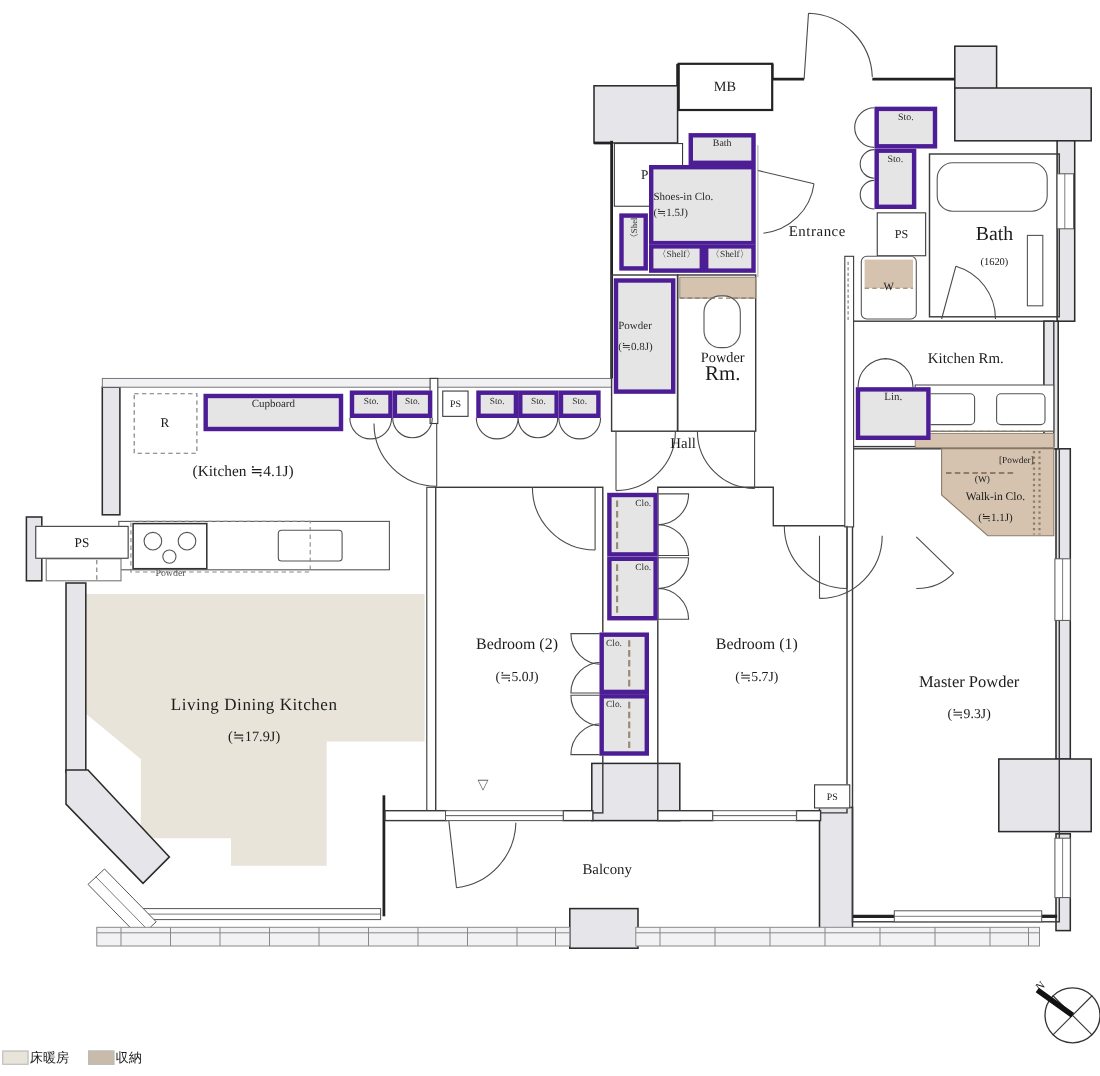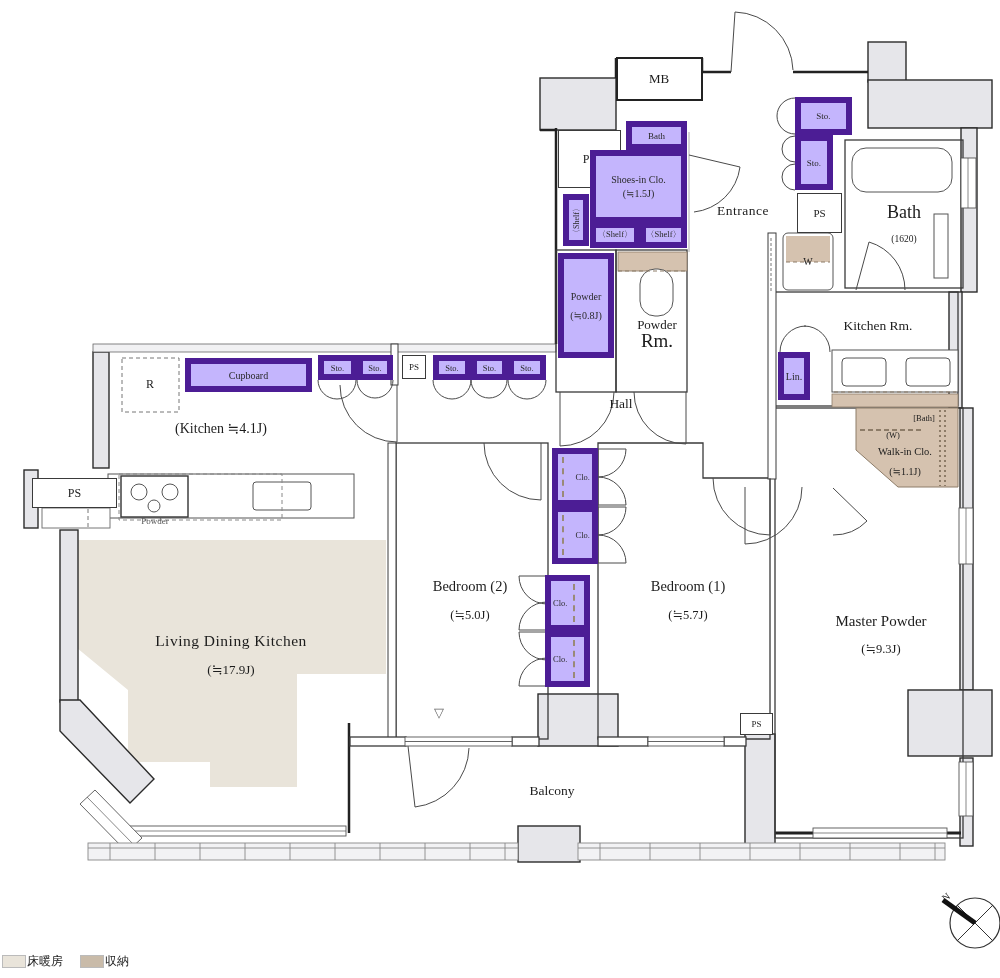--- a/index.html
+++ b/index.html
@@ -1,22 +1,22 @@
 <!DOCTYPE html>
 <html><head>
 <meta charset="utf-8">
 <style>
   html,body{margin:0;padding:0;background:#fff;}
   .plan{position:relative;width:1000px;height:978px;background:#fff;overflow:hidden;
         font-family:"Liberation Serif","DejaVu Serif",serif;}
   .plan svg{position:absolute;left:0;top:0;}
   .lbl{position:absolute;transform:translate(-50%,-50%);color:#1c1c1c;white-space:nowrap;
        font-family:"Liberation Serif","DejaVu Serif",serif;line-height:1.1;text-align:center;}
-  .tan{position:absolute;background:#c4b5fd;border:6px solid #4c1d95;box-sizing:border-box;
-       display:flex;align-items:center;justify-content:center;color:#2a2a2a;
+  .tan{position:absolute;background:#e5e5e5;border:4px solid #4c1d95;box-sizing:border-box;
+       display:flex;align-items:flex-start;justify-content:center;color:#2a2a2a;
        font-family:"Liberation Serif","DejaVu Serif",serif;overflow:hidden;}
   .tan.col{flex-direction:column;}
   .wbox{position:absolute;background:#fff;border:1.2px solid #3a3a3a;box-sizing:border-box;
         display:flex;align-items:center;justify-content:center;color:#1c1c1c;
         font-family:"Liberation Serif","DejaVu Serif",serif;}
   .pole{position:absolute;top:3px;bottom:3px;border-left:2px dashed #9a8a77;}
   .sw{position:absolute;border:1px solid #bbb;box-sizing:border-box;}
 </style>
 </head>
 <body>
@@ -195,21 +195,21 @@
 <div class="tan" style="left:795px;top:135px;width:38px;height:55px;font-size:9px">
       <span>Sto.</span>
     </div>
 <div class="wbox" style="left:797px;top:193px;width:45px;height:40px;font-size:11px">
       <span>PS</span>
     </div>
 <div class="tan col" style="left:558px;top:253px;width:56px;height:105px;font-size:10px;gap:8px">
   <span>Powder</span>
   <span>(≒0.8J)</span>
 </div>
-<div class="tan" style="left:778px;top:352px;width:32px;height:48px;font-size:10px">
+<div class="tan" style="left:778px;top:352px;width:68px;height:48px;font-size:10px">
       <span>Lin.</span>
     </div>
 <div class="tan" style="left:185px;top:358px;width:127px;height:34px;font-size:10px">
       <span>Cupboard</span>
     </div>
 <div class="tan" style="left:318px;top:355px;width:39px;height:25px;font-size:8.5px">
       <span>Sto.</span>
     </div>
 <div class="tan" style="left:357px;top:355px;width:36px;height:25px;font-size:8.5px">
       <span>Sto.</span>
@@ -252,21 +252,21 @@
 
 <div class="lbl" style="left:659px;top:79px;font-size:13px">MB</div>
 <div class="lbl" style="left:743px;top:211px;font-size:13.5px;letter-spacing:0.5px">Entrance</div>
 <div class="lbl" style="left:904px;top:213px;font-size:18px">Bath</div>
 <div class="lbl" style="left:904px;top:239px;font-size:9.5px">(1620)</div>
 <div class="lbl" style="left:808px;top:261px;font-size:10px">W</div>
 <div class="lbl" style="left:657px;top:325px;font-size:13px">Powder</div>
 <div class="lbl" style="left:657px;top:341px;font-size:19px">Rm.</div>
 <div class="lbl" style="left:878px;top:326px;font-size:13.5px">Kitchen Rm.</div>
 <div class="lbl" style="left:621px;top:404px;font-size:13.5px">Hall</div>
-<div class="lbl" style="left:924px;top:419px;font-size:8.5px">[Bath]</div>
+<div class="lbl" style="left:924px;top:419px;font-size:8.5px">[Powder]</div>
 <div class="lbl" style="left:893px;top:436px;font-size:8.5px">(W)</div>
 <div class="lbl" style="left:905px;top:452px;font-size:10.5px">Walk-in Clo.</div>
 <div class="lbl" style="left:905px;top:471px;font-size:10px">(≒1.1J)</div>
 <div class="lbl" style="left:150px;top:385px;font-size:12px">R</div>
 <div class="lbl" style="left:221px;top:429px;font-size:14px">(Kitchen  ≒4.1J)</div>
 <div class="lbl" style="left:155px;top:522px;font-size:9px;color:#555">Powder</div>
 <div class="lbl" style="left:231px;top:641px;font-size:15.5px;letter-spacing:0.5px">Living Dining Kitchen</div>
 <div class="lbl" style="left:231px;top:670px;font-size:13px">(≒17.9J)</div>
 <div class="lbl" style="left:470px;top:587px;font-size:14.5px">Bedroom (2)</div>
 <div class="lbl" style="left:470px;top:616px;font-size:12.5px">(≒5.0J)</div>

